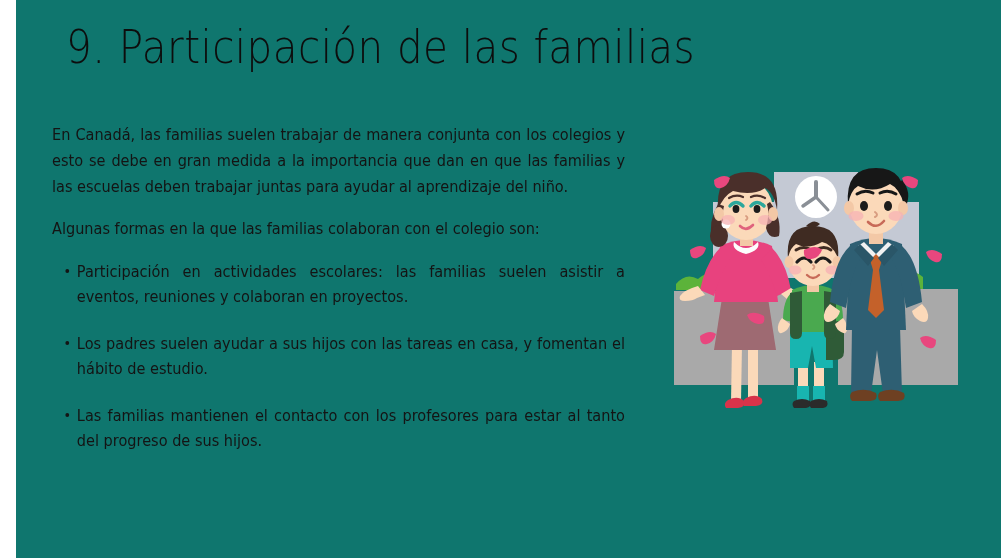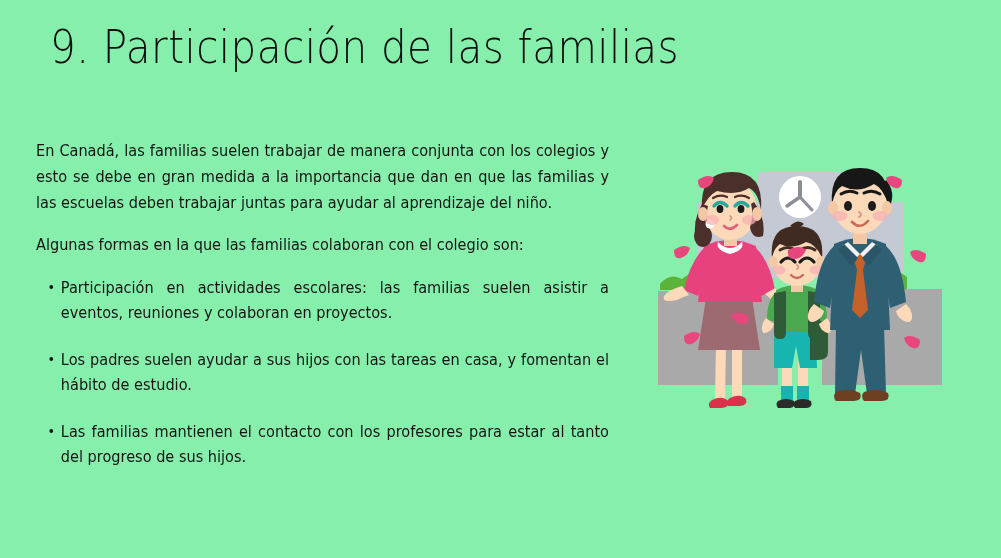--- a/index.html
+++ b/index.html
@@ -12,21 +12,22 @@
     height: 558px;
     overflow: hidden;
     font-family: "Liberation Sans", sans-serif;
     color: #111111;
     position: relative;
   }
 
   .slide {
     position: absolute;
     inset: 0;
-    background: #86efac;
+    background: #0f766e;
+    margin-left: 16px;
   }
 
   
   .slide-title {
     position: absolute;
     left: 50px;
     top: 20px;
     font-family: "DejaVu Sans", sans-serif;
     font-size: 46px;
     font-weight: 300;
@@ -34,21 +35,21 @@
     color: #0d0d0d;
     white-space: nowrap;
     transform: scaleX(0.88);
     transform-origin: left center;
   }
 
   
   .body-col {
     position: absolute;
     left: 36px;
-    top: 138px;
+    top: 122px;
     width: 600px;
   }
 
   .para {
     font-family: "DejaVu Sans", sans-serif;
     font-size: 15.2px;
     line-height: 26px;
     color: #141414;
     text-align: justify;
     margin: 0 0 16px 0;

